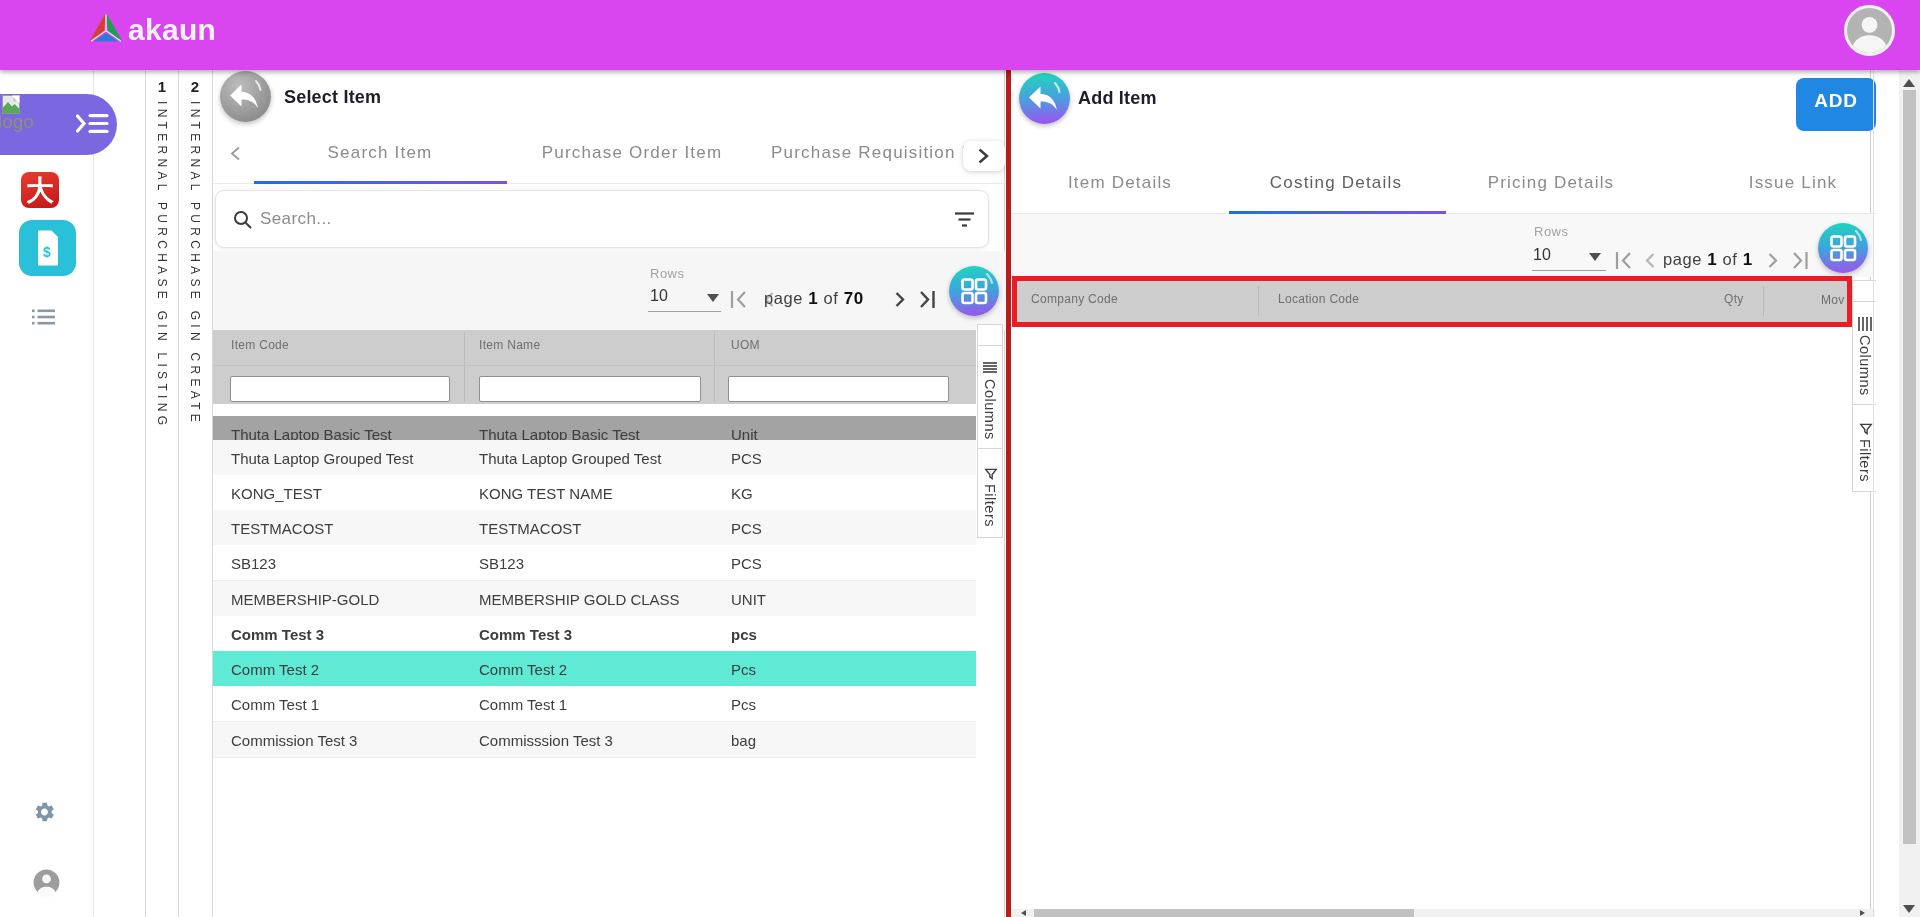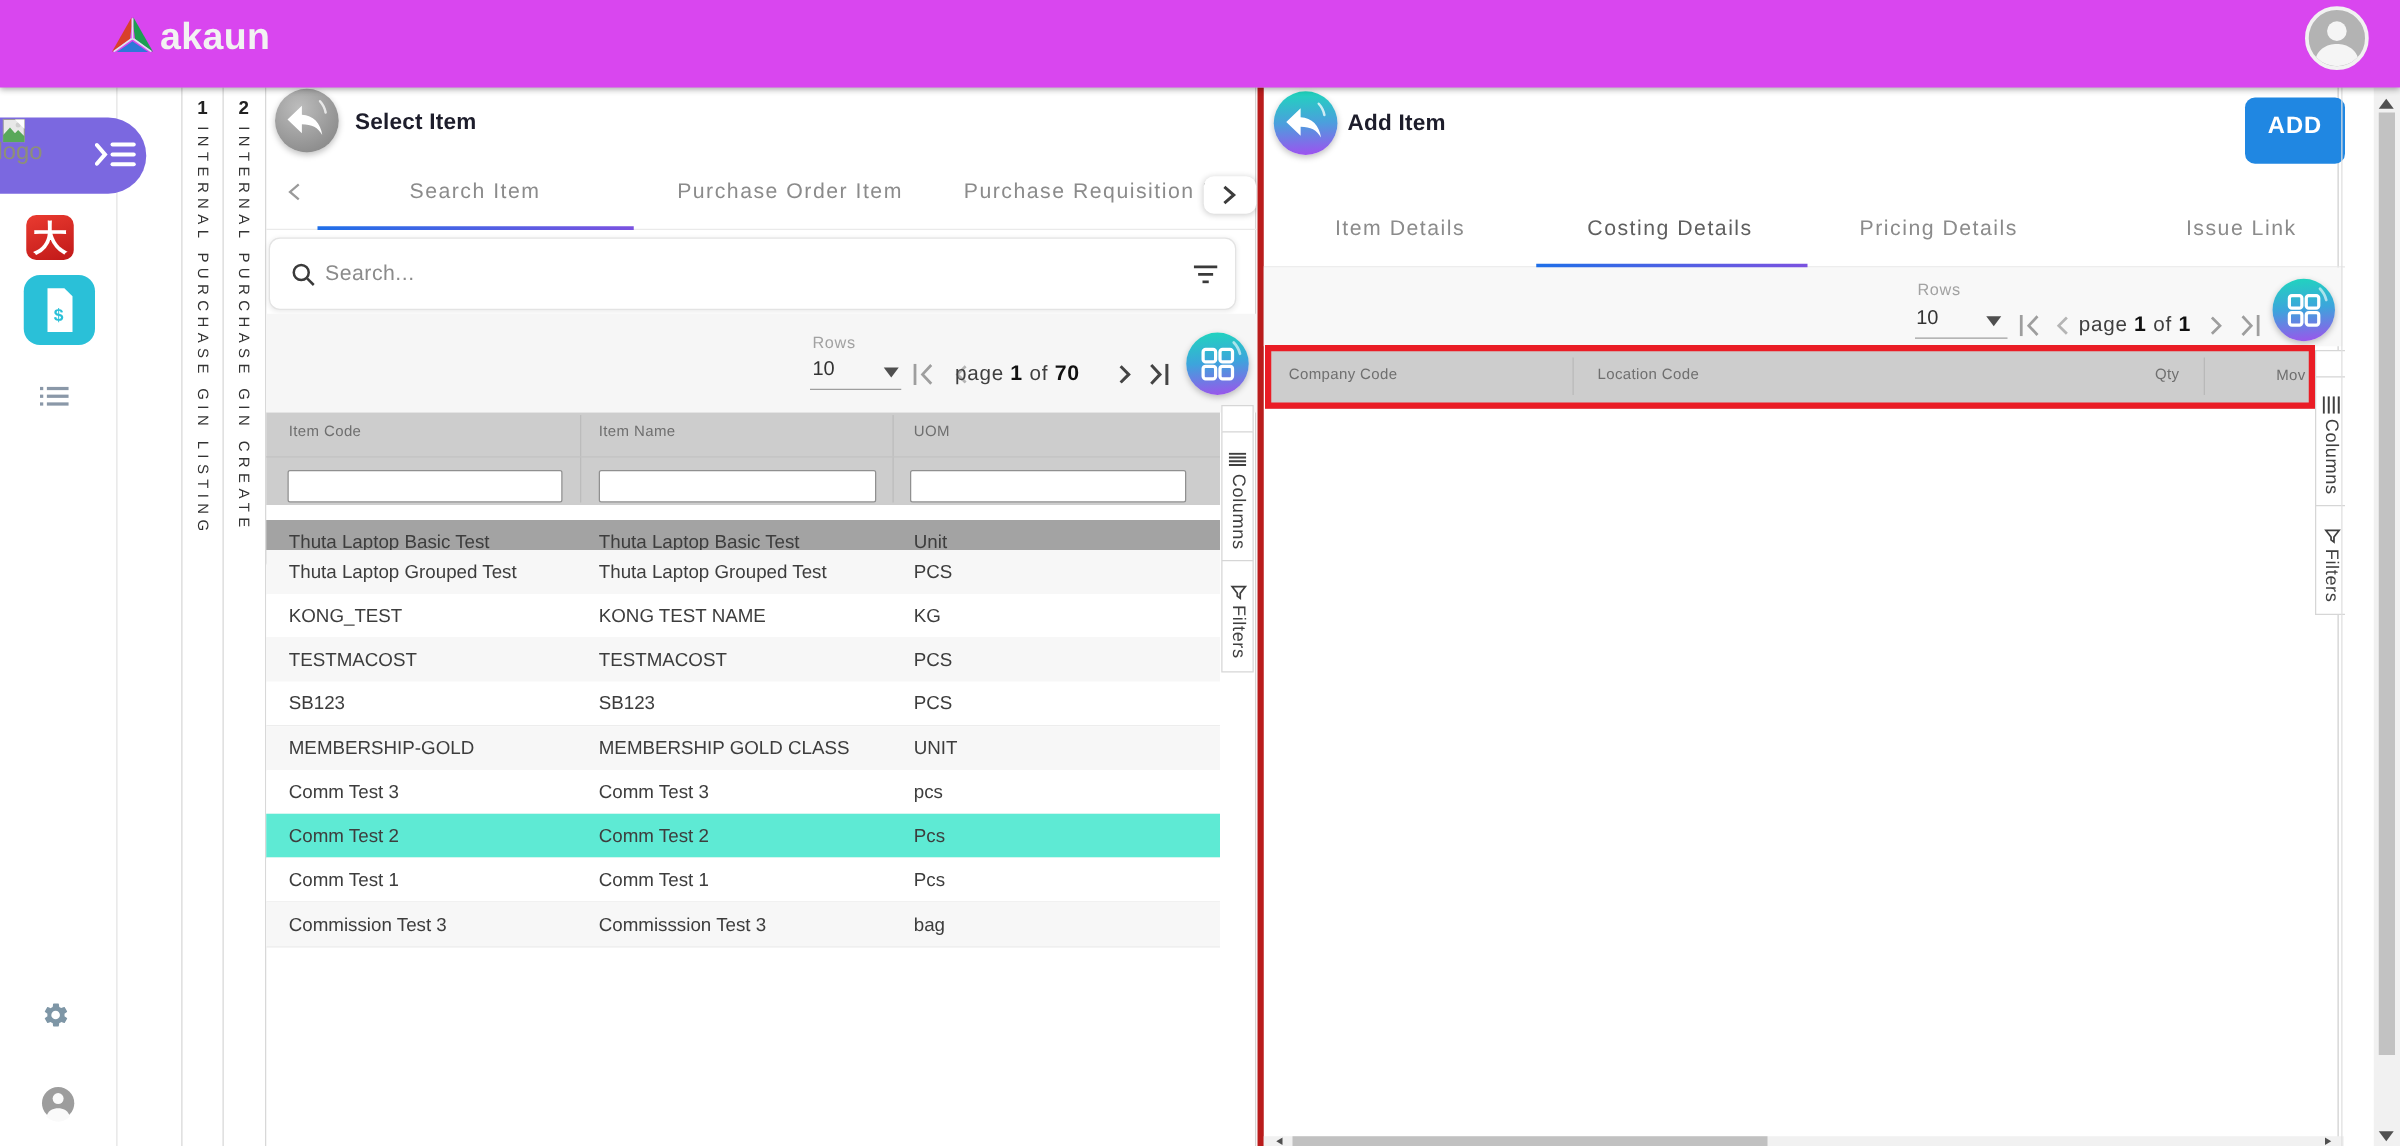--- a/index.html
+++ b/index.html
@@ -231,21 +231,21 @@
   <div class="trow" style="top:475px;background:#fff;">
         <span class="c1">SB123</span>
         <span class="c2">SB123</span>
         <span class="c3">PCS</span>
       </div>
   <div class="trow" style="top:511px;background:#f7f7f7;">
         <span class="c1">MEMBERSHIP-GOLD</span>
         <span class="c2">MEMBERSHIP GOLD CLASS</span>
         <span class="c3">UNIT</span>
       </div>
-  <div class="trow" style="top:546px;background:#fff;">
+  <div class="trow" style="top:546px;background:#fff;font-weight:bold;">
         <span class="c1">Comm Test 3</span>
         <span class="c2">Comm Test 3</span>
         <span class="c3">pcs</span>
       </div>
   <div class="trow" style="top:581px;background:#5eead4;">
         <span class="c1">Comm Test 2</span>
         <span class="c2">Comm Test 2</span>
         <span class="c3">Pcs</span>
       </div>
   <div class="trow" style="top:616px;background:#fff;">

